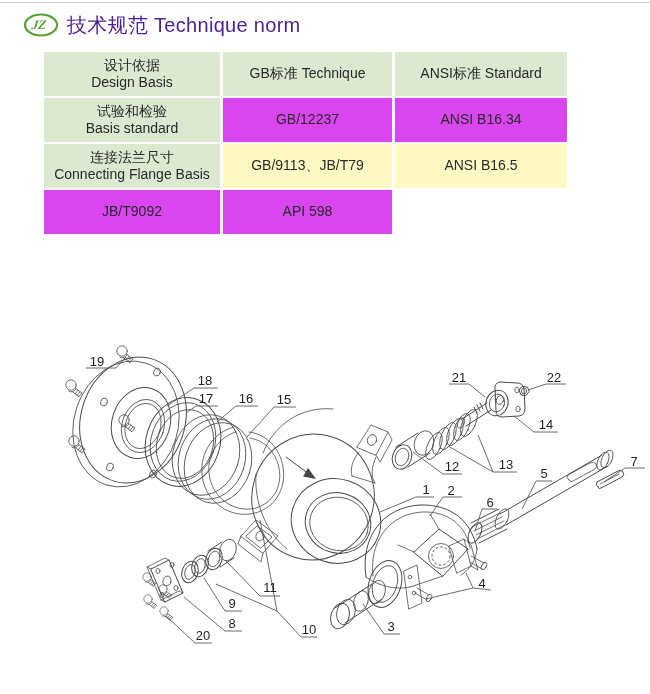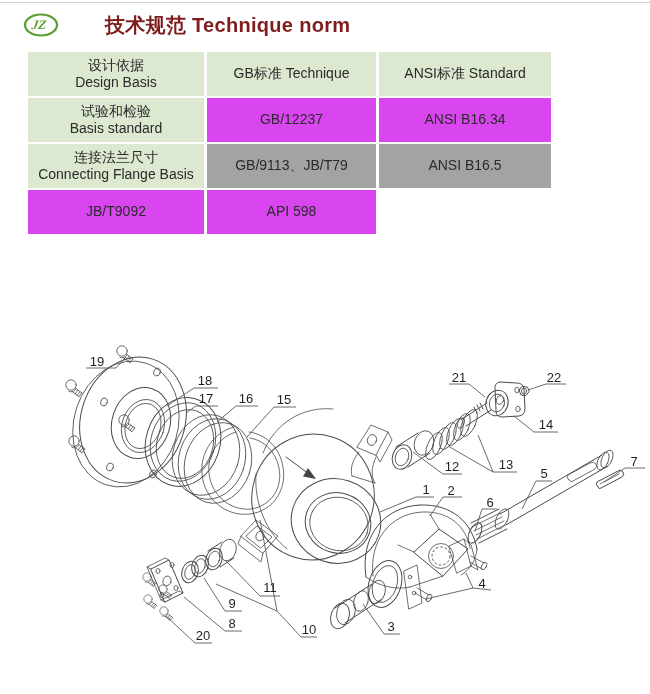--- a/index.html
+++ b/index.html
@@ -1,29 +1,29 @@
 <!DOCTYPE html>
 <html><head>
 <meta charset="utf-8">
 <style>
   html,body{margin:0;padding:0;background:#fff;}
   .page{position:relative;width:650px;height:694px;background:#ffffff;overflow:hidden;
         font-family:"Liberation Sans",sans-serif;color:#222;}
   .top-rule{position:absolute;top:2px;left:0;width:650px;height:1px;background:#d2d2d2;}
   .header{position:absolute;top:11px;left:22px;display:flex;align-items:center;gap:7px;}
   .logo-svg{display:block;}
-  .page-title{font-size:20px;font-weight:bold;color:#7f1d1d;letter-spacing:.3px;white-space:nowrap;margin-left:38px;}
-  .spec-table{position:absolute;left:28px;top:52px;display:grid;
+  .page-title{font-size:20px;font-weight:normal;color:#4c1d95;letter-spacing:.3px;white-space:nowrap;}
+  .spec-table{position:absolute;left:44px;top:52px;display:grid;
               grid-template-columns:176px 169px 172px;grid-template-rows:repeat(4,44px);
               column-gap:3px;row-gap:2px;}
   .cell{display:flex;flex-direction:column;align-items:center;justify-content:center;
         font-size:14px;line-height:1.22;color:#2a2a2a;text-align:center;}
   .cell.green{background:#dce9d0;}
   .cell.white{background:#d946ef;}
-  .cell.gray{background:#a3a3a3;}
+  .cell.gray{background:#fef9c3;}
   .diagram{position:absolute;left:0;top:330px;width:650px;height:364px;}
   .ln{fill:none;stroke:#4a4a4a;stroke-width:1;stroke-linecap:round;stroke-linejoin:round;}
   .lnt{fill:none;stroke:#4a4a4a;stroke-width:.8;stroke-linecap:round;stroke-linejoin:round;}
   .dash{fill:none;stroke:#4a4a4a;stroke-width:.9;stroke-dasharray:2.6 2;}
   .fillদark,.filldark{fill:#444;stroke:none;}
   .leader{fill:none;stroke:#5a5a5a;stroke-width:.9;stroke-linejoin:round;}
   .plabel{font-family:"Liberation Sans",sans-serif;font-size:13px;fill:#1f1f1f;text-anchor:middle;}
 </style>
 </head>
 <body>

